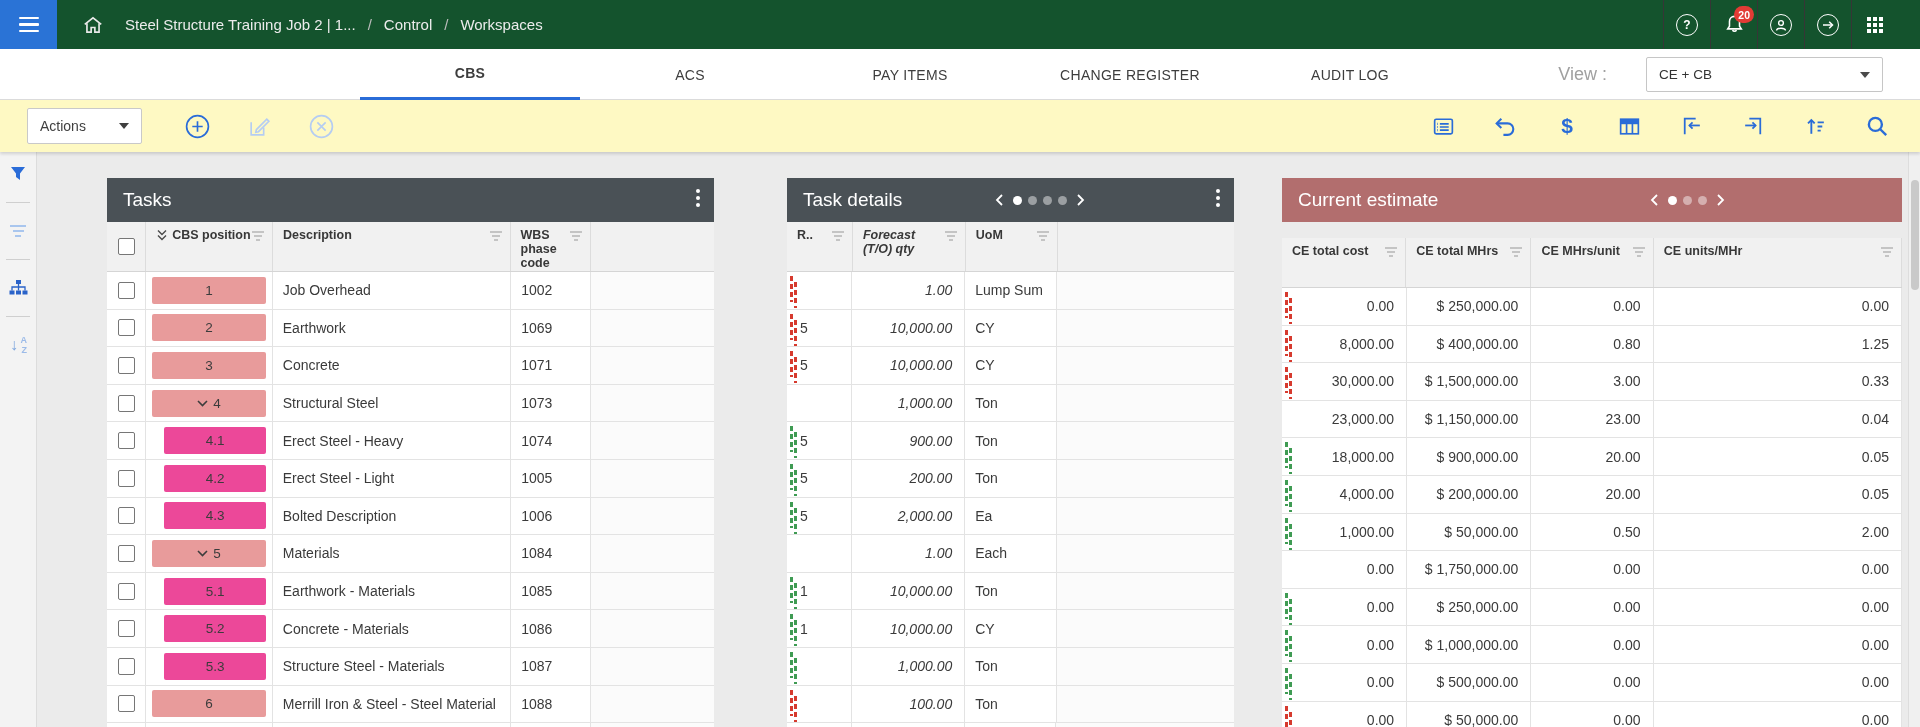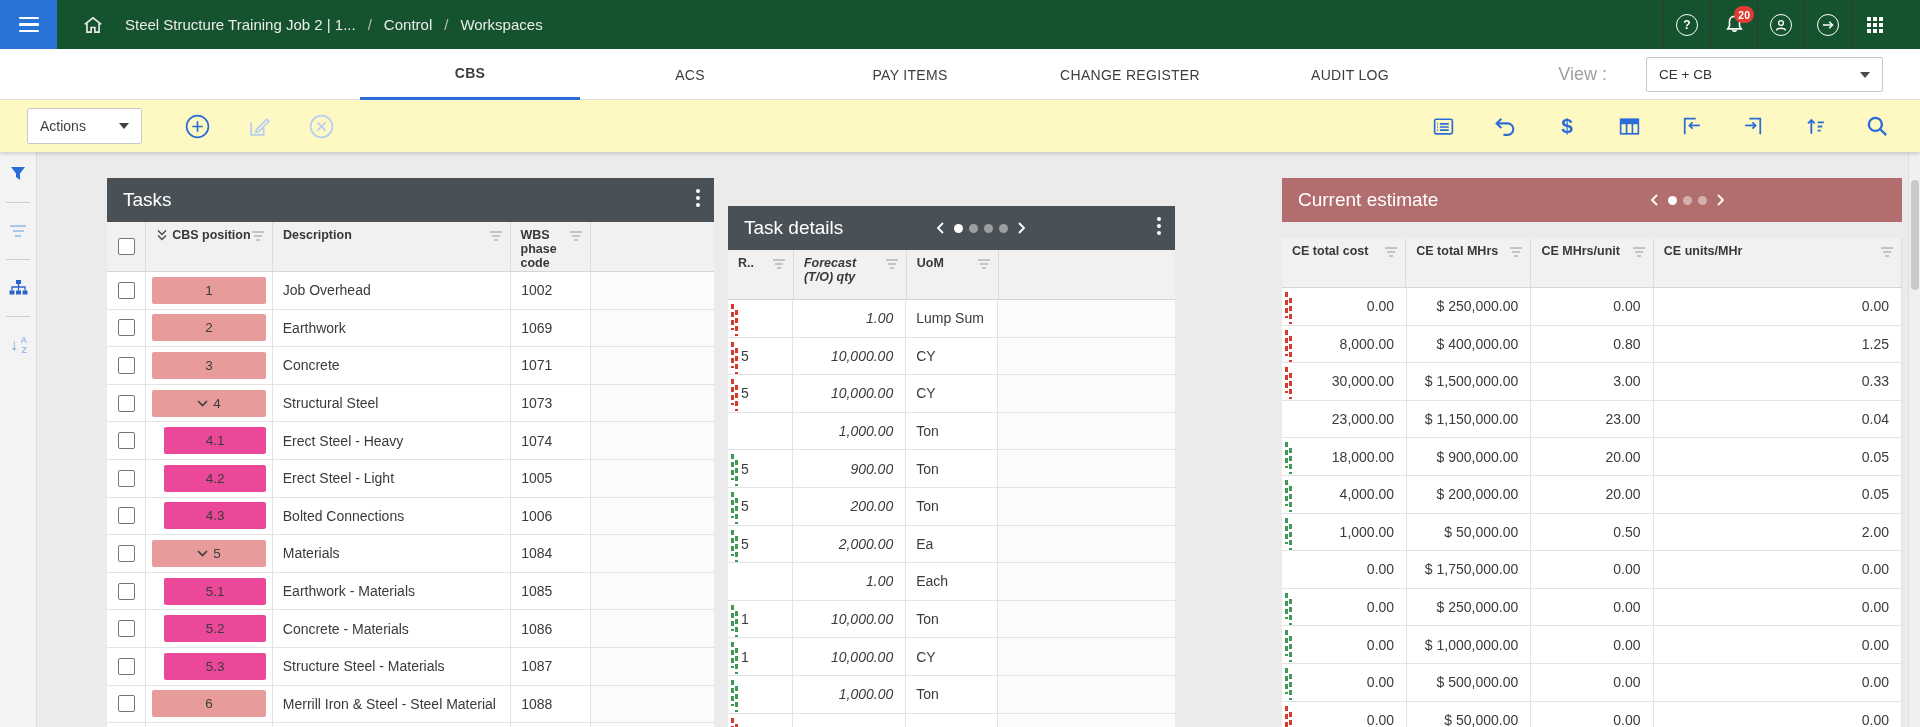--- a/index.html
+++ b/index.html
@@ -440,21 +440,21 @@
   </div>
   <div class="trow">
     <div class="cell t-c1">
               <span class="cb"></span>
             </div>
     <div class="cell t-c2">
       <span class="badge green child">
                 <span>4.3</span>
               </span>
     </div>
-    <div class="cell t-c3 left">Bolted Connections</div>
+    <div class="cell t-c3 left">Bolted Description</div>
     <div class="cell t-c4 left">1006</div>
     <div class="cell t-c5 filler"></div>
   </div>
   <div class="trow">
     <div class="cell t-c1">
               <span class="cb"></span>
             </div>
     <div class="cell t-c2">
       <span class="badge pink">
                 <svg width="11" height="7" viewBox="0 0 11 7" fill="none" stroke="#3d3d3d" stroke-width="1.6" style="display:inline-block">
@@ -523,21 +523,21 @@
             <div class="cell t-c1"></div>
             <div class="cell t-c2"></div>
             <div class="cell t-c3"></div>
             <div class="cell t-c4"></div>
             <div class="cell t-c5 filler"></div>
           </div>
         </div>
     </div>
   </section>
 
-  <section class="panel" style="left:688px; width:487px;margin-top:28px;">
+  <section class="panel" style="left:747px; width:487px;">
     <div class="panel-head dark">
       <span class="panel-title">Task details</span>
       <span class="carousel" style="left:205px;">
         <span class="car-btn">
             <svg width="8" height="12" viewBox="0 0 8 12" fill="none" stroke="#fff" stroke-width="1.8">
               <path d="M7 1 L2 6 L7 11"></path>
             </svg>
           </span>
         <span id="td-dots" style="display:flex;gap:6px;">
             <span class="dot active"></span>

